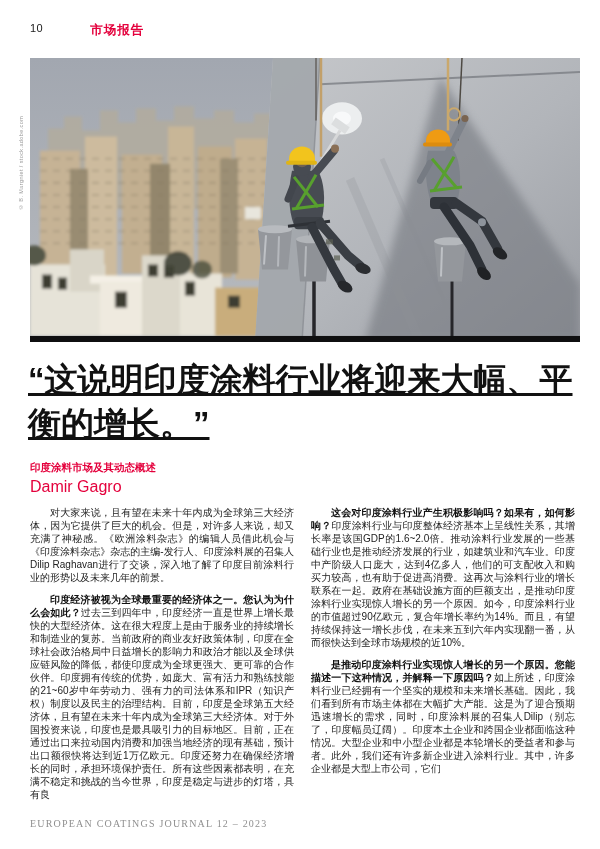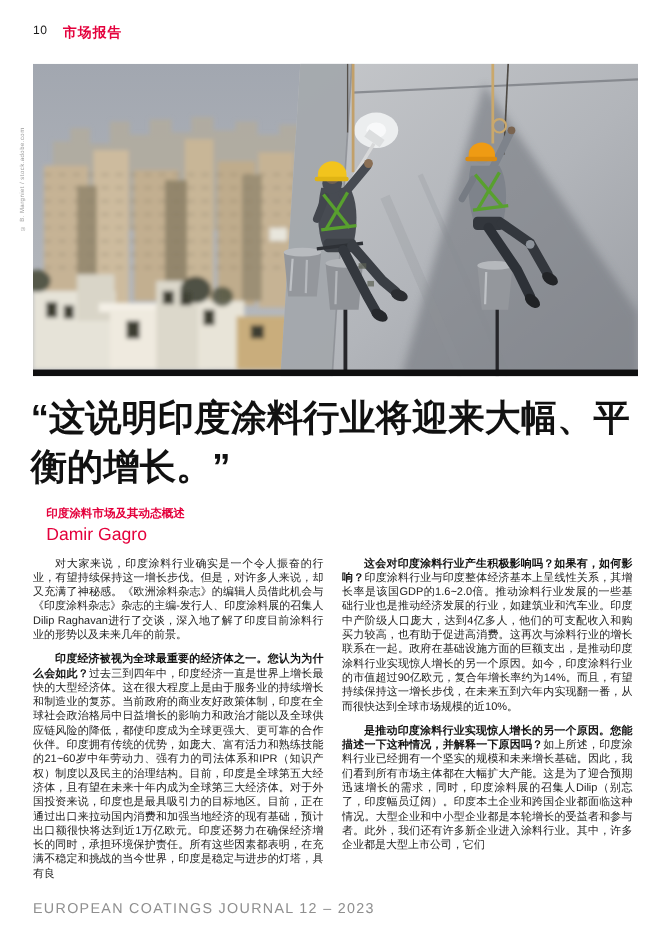--- a/index.html
+++ b/index.html
@@ -3,47 +3,47 @@
 <meta charset="utf-8">
 <style>
   * { margin:0; padding:0; box-sizing:border-box; }
   html,body { background:#ffffff; }
   body { font-family:"Liberation Sans","DejaVu Sans",sans-serif; }
   .page { position:relative; width:600px; height:849px; background:#fff; overflow:hidden; }
 
   
   .hdr { position:absolute; top:22px; left:30px; display:flex; align-items:flex-start; gap:14px; }
   .hdr .num { font-size:11px; color:#1a1a1a; letter-spacing:.5px; }
-  .hdr .sec { font-size:12.5px; font-weight:700; letter-spacing:1px; }
+  .hdr .sec { font-size:12.5px; font-weight:700; letter-spacing:1px;margin-left:33px; }
 
   
   figure.photo { position:absolute; top:58px; left:30px; width:550px; height:284px; }
   figure.photo svg { display:block; width:100%; height:100%; }
   .credit { position:absolute; left:-12px; top:2px; height:150px; writing-mode:vertical-rl;
             transform:rotate(180deg); font-size:5.5px; color:#9b9b9b; letter-spacing:.4px; white-space:nowrap; }
 
   
   h1.quote { position:absolute; top:358px; left:28px; width:552px; font-size:33px; line-height:1.32;
-             font-weight:700; color:#111; letter-spacing:0; }
-
-  
-  .kicker { position:absolute; top:460px; left:42px; }
+             font-weight:700; color:#111; letter-spacing:0;text-decoration:underline; }
+
+  
+  .kicker { position:absolute; top:460px; left:30px; }
   .kicker .title { font-size:10.5px; font-weight:700; line-height:1.45; }
   .kicker .author { font-size:16px; line-height:1.45; }
 
   
   .cols { position:absolute; top:506px; left:30px; width:545px; display:flex; gap:17px; }
   .col { flex:1; font-size:10px; line-height:1.3; color:#222; text-align:justify; }
   .col p { margin-bottom:9px; }
   .col p.ind { text-indent:2em; }
   .col b { font-weight:700; color:#111; }
 
   
-  .ftr { position:absolute; left:30px; top:818px; font-family:Liberation Sans, sans-serif;
-         font-size:13px; letter-spacing:1.2px; color:#8f8f8f; }
+  .ftr { position:absolute; left:30px; top:818px; font-family:Liberation Serif, serif;
+         font-size:10px; letter-spacing:1.2px; color:#8f8f8f; }
 </style>
 </head>
 <body>
 
 <div class="page">
 
   <header class="hdr">
     <span class="num">10</span>
     <span class="sec" style="color:#e4003c;">市场报告</span>
   </header>
@@ -202,21 +202,21 @@
 
   <h1 class="quote">“这说明印度涂料行业将迎来大幅、平衡的增长。”</h1>
 
   <div class="kicker">
     <div class="title" style="color:#e4003c;">印度涂料市场及其动态概述</div>
     <div class="author" style="color:#e4003c;">Damir Gagro</div>
   </div>
 
   <main class="cols">
     <div class="col">
-      <p class="ind"><span>对大家来说，印度涂料行业确实是一个令人振奋的行业，有望持续保持这一增长步伐。但是，对许多人来说，却又充满了神秘感。《欧洲涂料杂志》的编辑人员借此机会与《印度涂料杂志》杂志的主编-发行人、印度涂料展的召集人Dilip Raghavan进行了交谈，深入地了解了印度目前涂料行业的形势以及未来几年的前景。</span></p>
+      <p class="ind"><span>对大家来说，且有望在未来十年内成为全球第三大经济体，因为它提供了巨大的机会。但是，对许多人来说，却又充满了神秘感。《欧洲涂料杂志》的编辑人员借此机会与《印度涂料杂志》杂志的主编-发行人、印度涂料展的召集人Dilip Raghavan进行了交谈，深入地了解了印度目前涂料行业的形势以及未来几年的前景。</span></p>
       <p class="ind"><b>印度经济被视为全球最重要的经济体之一。您认为为什么会如此？</b><span>过去三到四年中，印度经济一直是世界上增长最快的大型经济体。这在很大程度上是由于服务业的持续增长和制造业的复苏。当前政府的商业友好政策体制，印度在全球社会政治格局中日益增长的影响力和政治才能以及全球供应链风险的降低，都使印度成为全球更强大、更可靠的合作伙伴。印度拥有传统的优势，如庞大、富有活力和熟练技能的21~60岁中年劳动力、强有力的司法体系和IPR（知识产权）制度以及民主的治理结构。目前，印度是全球第五大经济体，且有望在未来十年内成为全球第三大经济体。对于外国投资来说，印度也是最具吸引力的目标地区。目前，正在通过出口来拉动国内消费和加强当地经济的现有基础，预计出口额很快将达到近1万亿欧元。印度还努力在确保经济增长的同时，承担环境保护责任。所有这些因素都表明，在充满不稳定和挑战的当今世界，印度是稳定与进步的灯塔，具有良</span></p>
     </div>
     <div class="col">
       <p class="ind"><b>这会对印度涂料行业产生积极影响吗？如果有，如何影响？</b><span>印度涂料行业与印度整体经济基本上呈线性关系，其增长率是该国GDP的1.6~2.0倍。推动涂料行业发展的一些基础行业也是推动经济发展的行业，如建筑业和汽车业。印度中产阶级人口庞大，达到4亿多人，他们的可支配收入和购买力较高，也有助于促进高消费。这再次与涂料行业的增长联系在一起。政府在基础设施方面的巨额支出，是推动印度涂料行业实现惊人增长的另一个原因。如今，印度涂料行业的市值超过90亿欧元，复合年增长率约为14%。而且，有望持续保持这一增长步伐，在未来五到六年内实现翻一番，从而很快达到全球市场规模的近10%。</span></p>
       <p class="ind"><b>是推动印度涂料行业实现惊人增长的另一个原因。您能描述一下这种情况，并解释一下原因吗？</b><span>如上所述，印度涂料行业已经拥有一个坚实的规模和未来增长基础。因此，我们看到所有市场主体都在大幅扩大产能。这是为了迎合预期迅速增长的需求，同时，印度涂料展的召集人Dilip（别忘了，印度幅员辽阔）。印度本土企业和跨国企业都面临这种情况。大型企业和中小型企业都是本轮增长的受益者和参与者。此外，我们还有许多新企业进入涂料行业。其中，许多企业都是大型上市公司，它们</span></p>
     </div>
   </main>
 
   <footer class="ftr">EUROPEAN COATINGS JOURNAL 12 – 2023</footer>
 </div>

